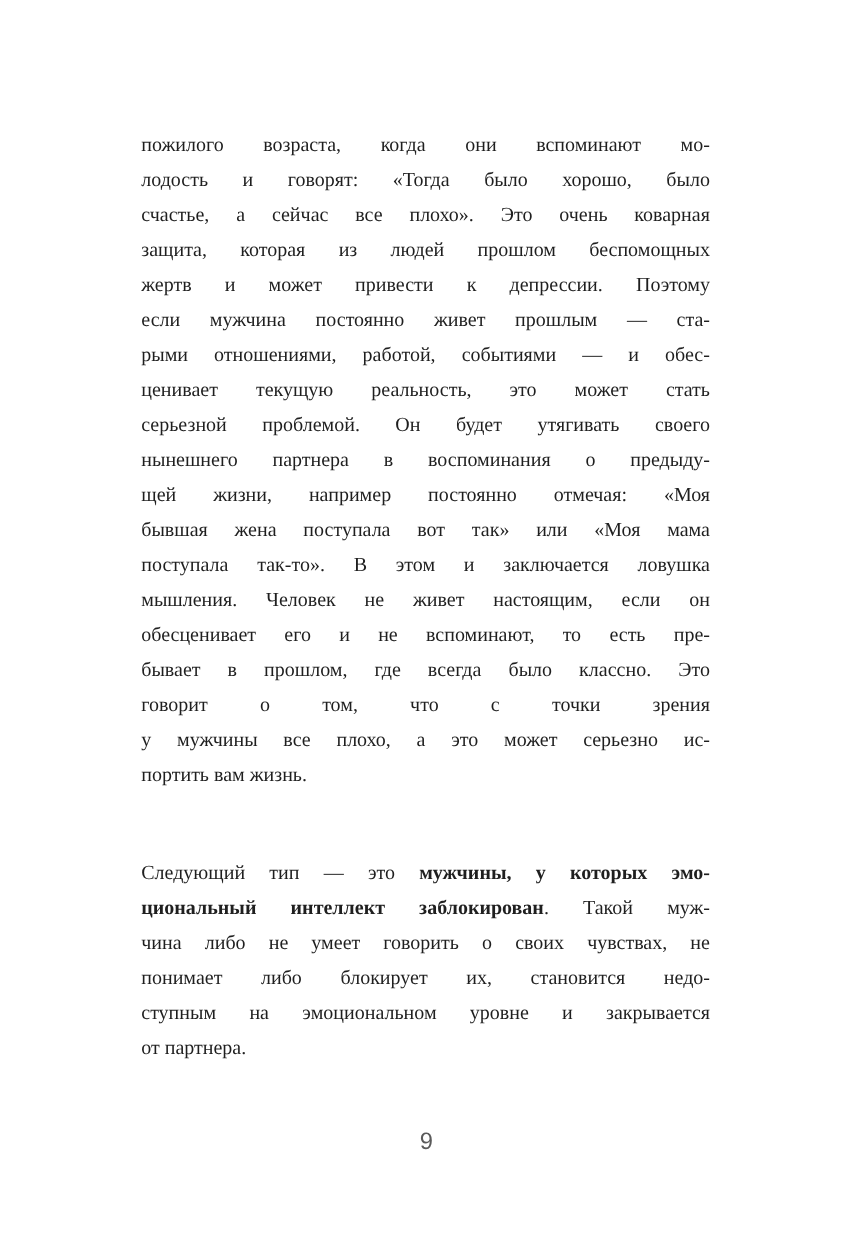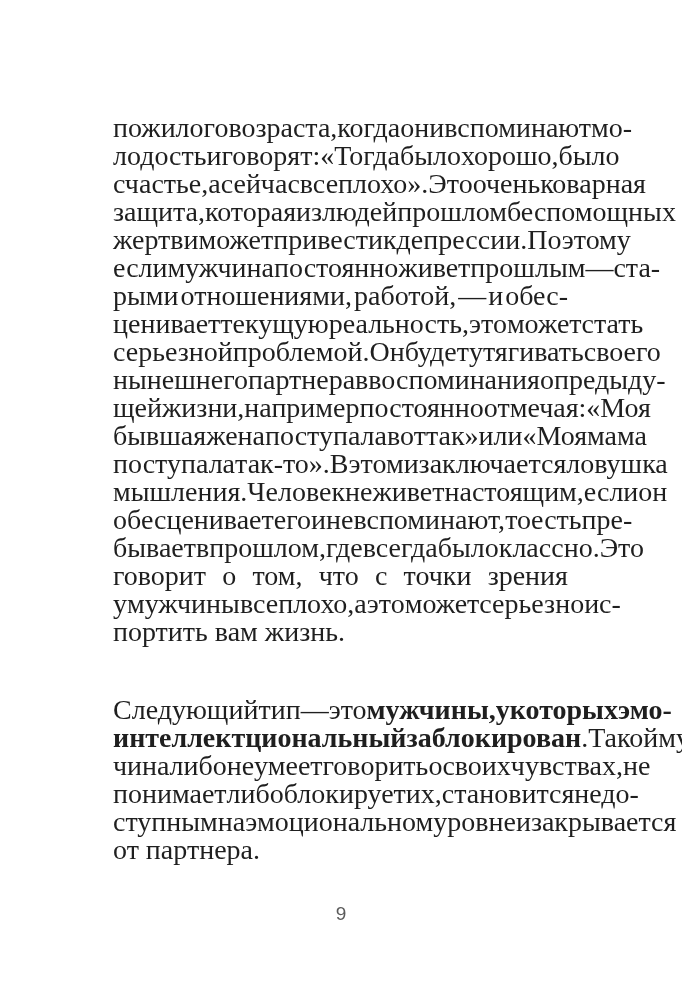--- a/index.html
+++ b/index.html
@@ -11,23 +11,23 @@
     position: relative;
     width: 682px;
     height: 1001px;
     background: #ffffff;
     overflow: hidden;
     font-family: "Liberation Serif", "DejaVu Serif", serif;
   }
   .text-block {
     position: absolute;
     left: 113px;
-    top: 114px;
+    top: 103px;
     width: 455px;
-    font-size: 28px;
+    font-size: 16px;
     color: #1f1f1f;
   }
   .paragraph + .paragraph {
     margin-top: 50px;
   }
   .line {
     display: flex;
     justify-content: space-between;
     height: 28px;
     line-height: 28px;
@@ -107,20 +107,21 @@
           <span class="word"><span>постоянно</span></span>
           <span class="word"><span>живет</span></span>
           <span class="word"><span>прошлым</span></span>
           <span class="word"><span>—</span></span>
           <span class="word"><span>ста-</span></span>
         </div>
         <div class="line">
           <span class="word"><span>рыми</span></span>
           <span class="word"><span>отношениями,</span></span>
           <span class="word"><span>работой,</span></span>
+          <span class="word"><span>событиями</span></span>
           <span class="word"><span>—</span></span>
           <span class="word"><span>и</span></span>
           <span class="word"><span>обес-</span></span>
         </div>
         <div class="line">
           <span class="word"><span>ценивает</span></span>
           <span class="word"><span>текущую</span></span>
           <span class="word"><span>реальность,</span></span>
           <span class="word"><span>это</span></span>
           <span class="word"><span>может</span></span>
@@ -225,22 +226,22 @@
           <span class="word"><span>Следующий</span></span>
           <span class="word"><span>тип</span></span>
           <span class="word"><span>—</span></span>
           <span class="word"><span>это</span></span>
           <span class="word"><span class="bold">мужчины,</span></span>
           <span class="word"><span class="bold">у</span></span>
           <span class="word"><span class="bold">которых</span></span>
           <span class="word"><span class="bold">эмо-</span></span>
         </div>
         <div class="line">
+          <span class="word"><span class="bold">циональный</span></span>
           <span class="word"><span class="bold">интеллект</span></span>
-          <span class="word"><span class="bold">циональный</span></span>
           <span class="word"><span class="bold">заблокирован</span><span>.</span></span>
           <span class="word"><span>Такой</span></span>
           <span class="word"><span>муж-</span></span>
         </div>
         <div class="line">
           <span class="word"><span>чина</span></span>
           <span class="word"><span>либо</span></span>
           <span class="word"><span>не</span></span>
           <span class="word"><span>умеет</span></span>
           <span class="word"><span>говорить</span></span>

